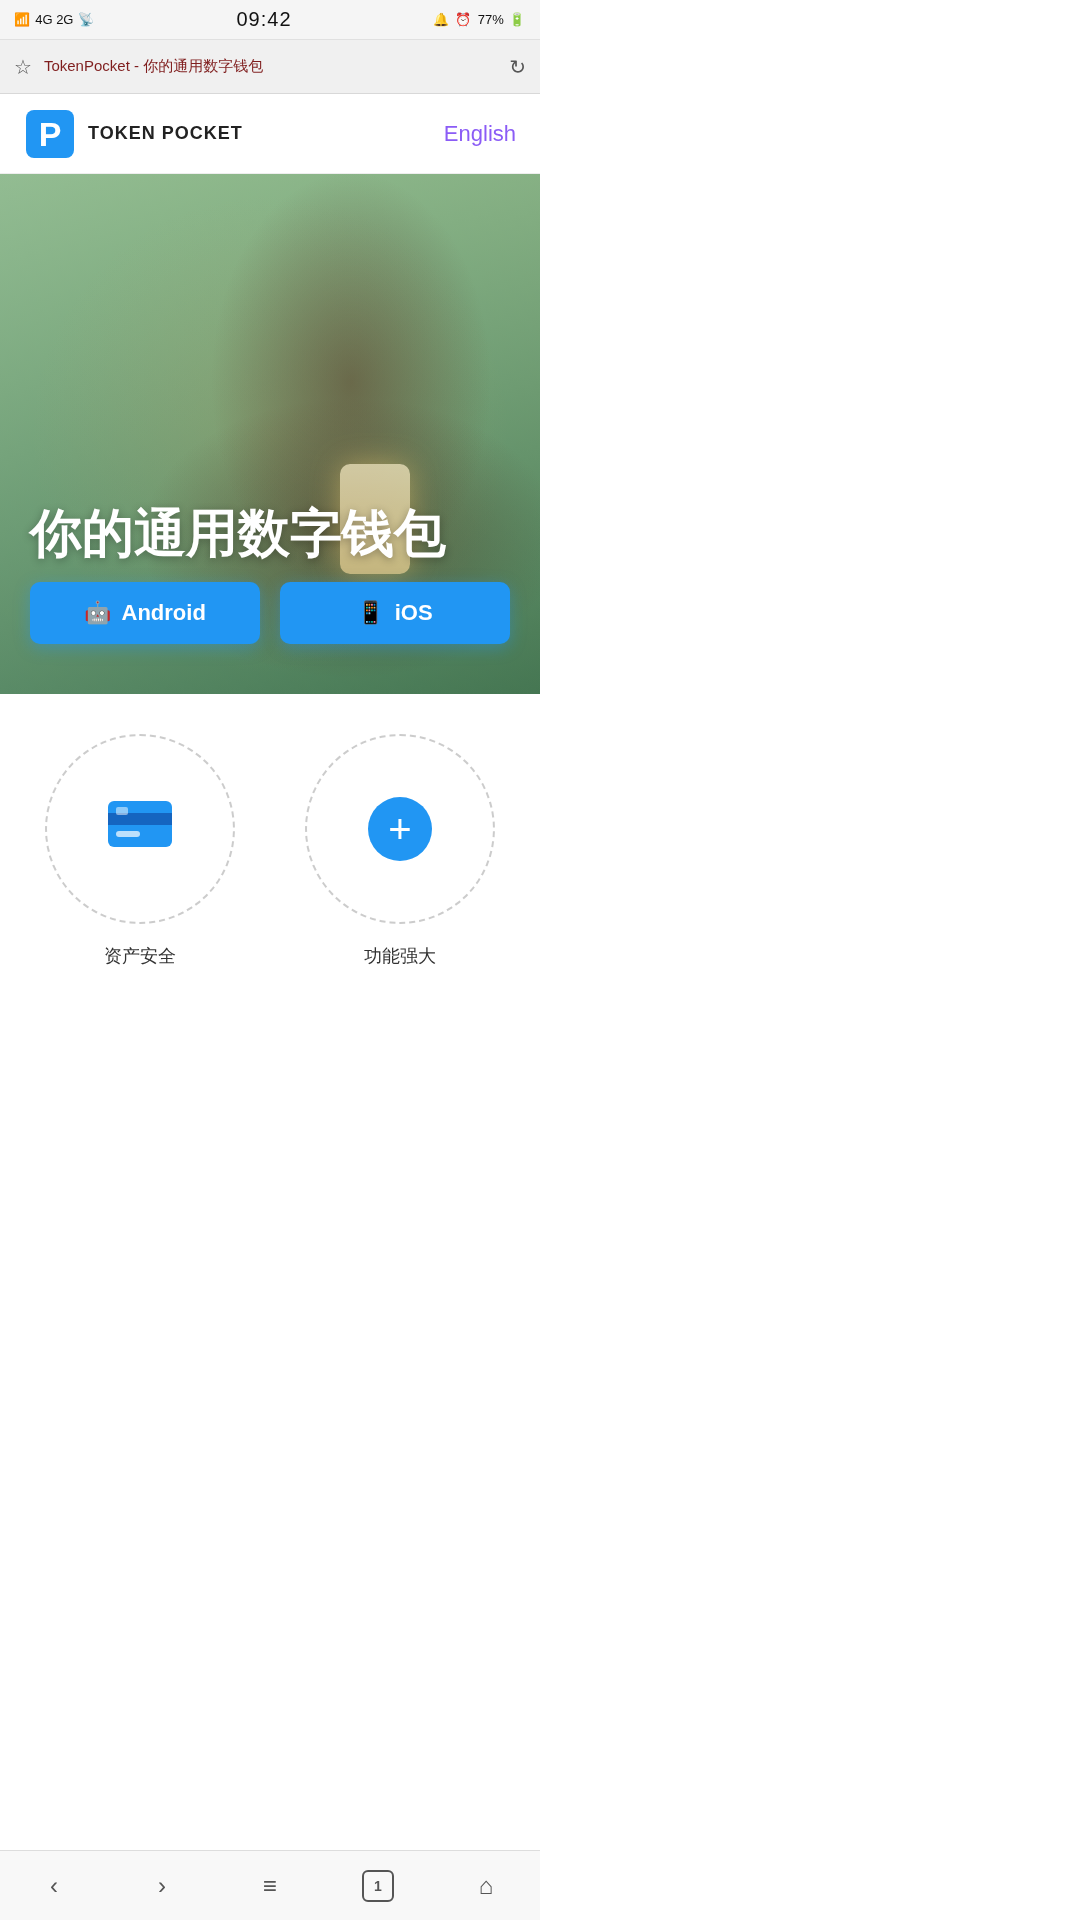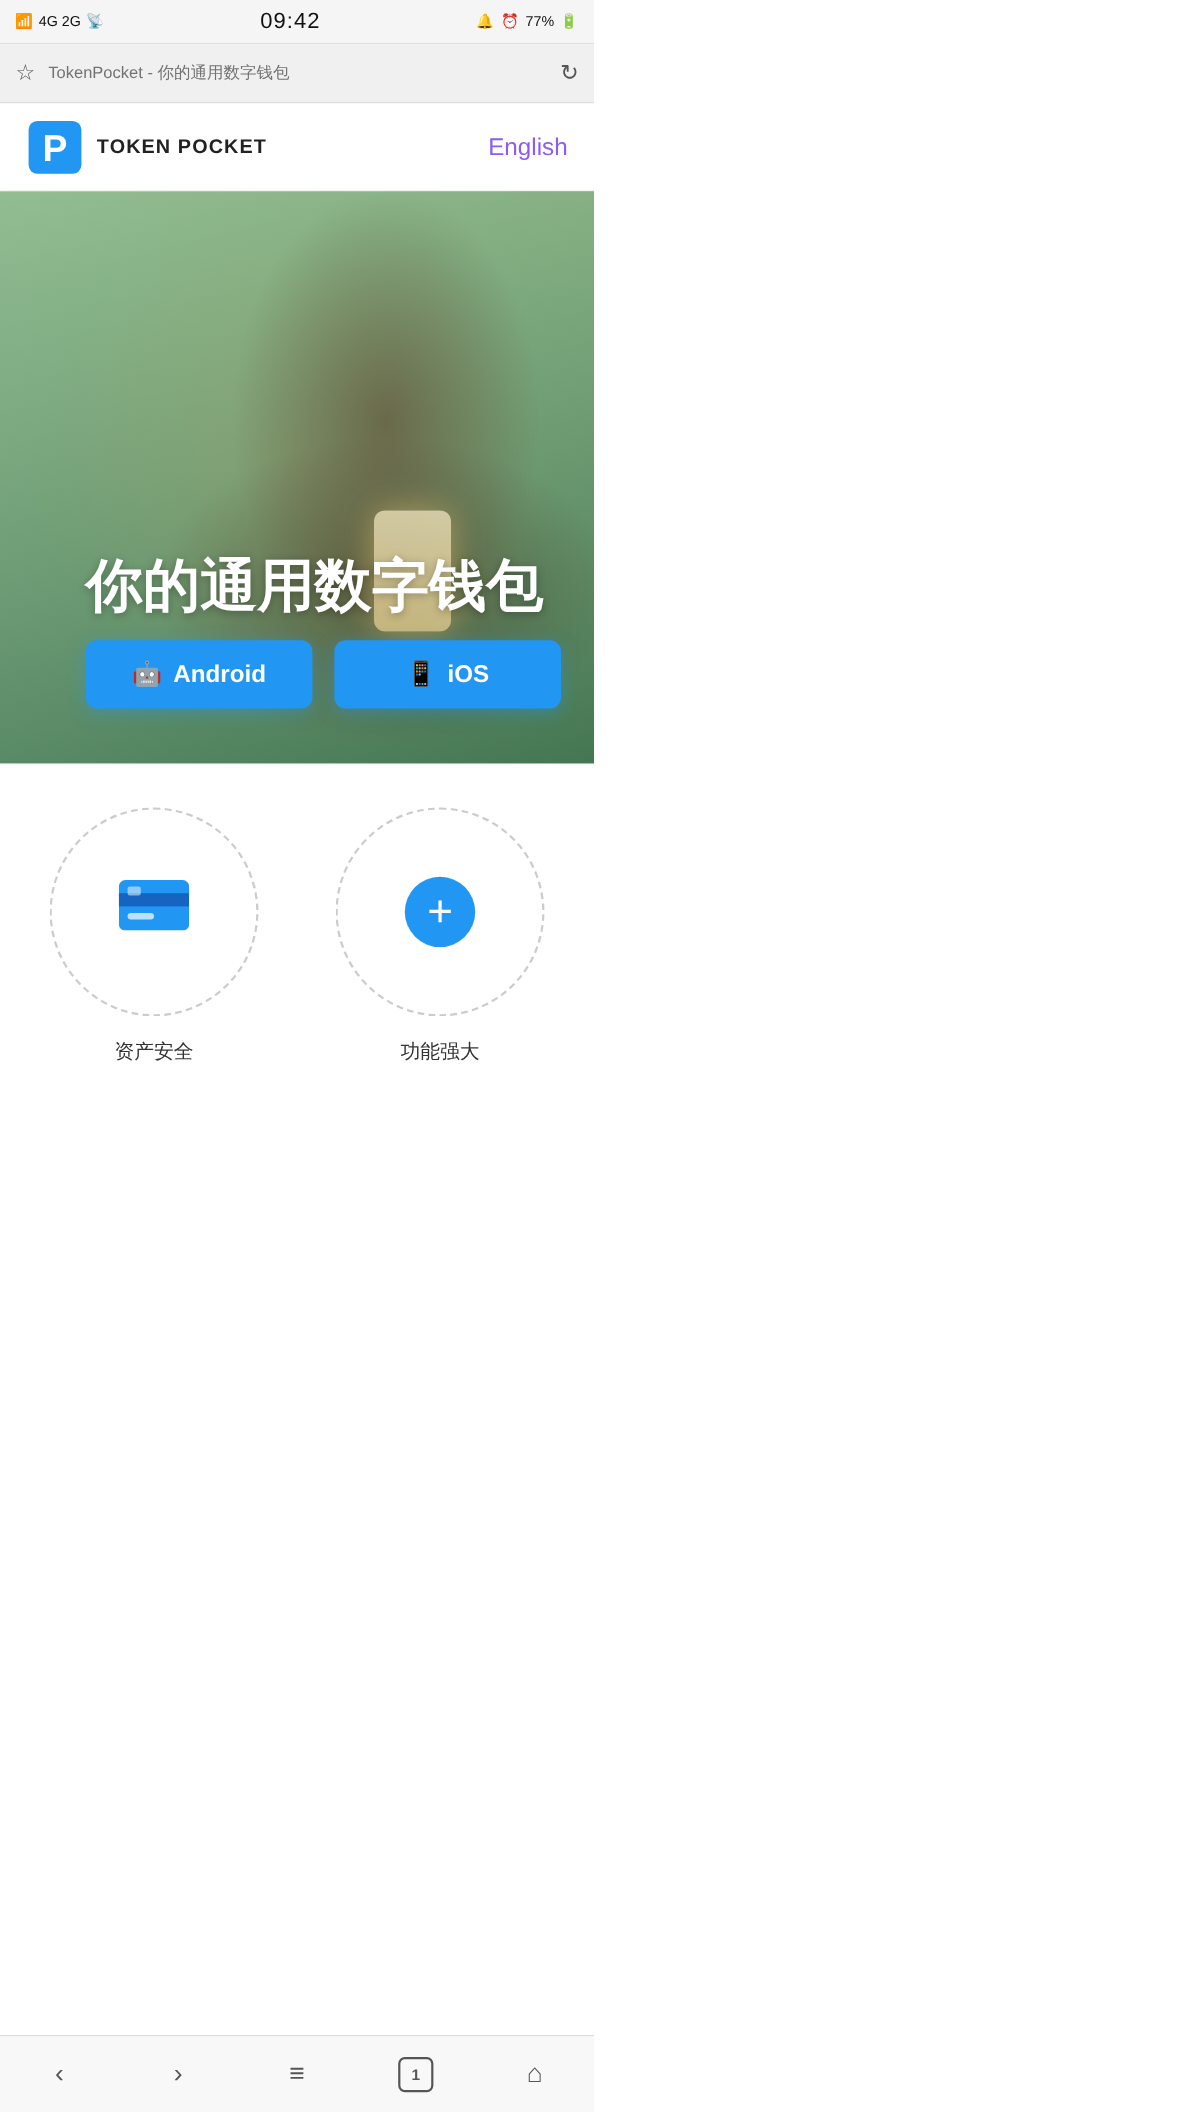--- a/index.html
+++ b/index.html
@@ -38,21 +38,21 @@
       display: flex;
       align-items: center;
       padding: 0 14px;
       gap: 12px;
       border-bottom: 1px solid #d8d8d8;
     }
     .browser-star { font-size: 20px; color: #555; }
     .browser-title {
       flex: 1;
       font-size: 15px;
-      color: #737373;
+      color: #7f1d1d;
       white-space: nowrap;
       overflow: hidden;
       text-overflow: ellipsis;
     }
     .browser-refresh { font-size: 20px; color: #555; }
 
     
     .site-header {
       width: 100%;
       height: 80px;
@@ -112,21 +112,20 @@
       height: 110px;
       background: linear-gradient(180deg, #f5e9c0 0%, #e8d090 100%);
       border-radius: 10px;
       box-shadow: 0 0 30px rgba(255,220,120,0.6);
       opacity: 0.75;
     }
     .hero-content {
       position: relative;
       z-index: 2;
       padding: 0 30px;
-      margin-left: 48px;
     }
     .hero-title {
       font-size: 52px;
       font-weight: 800;
       color: #fff;
       line-height: 1.15;
       text-shadow: 0 2px 8px rgba(0,0,0,0.3);
       margin-bottom: 18px;
     }
     .hero-subtitle {

